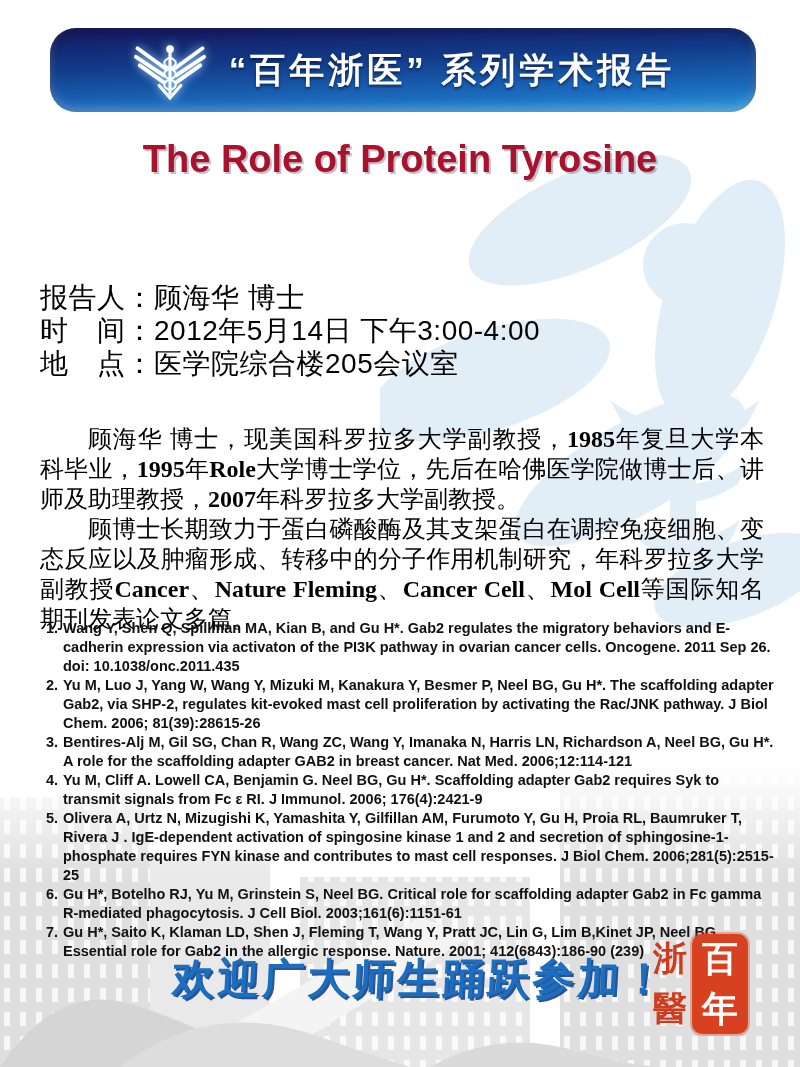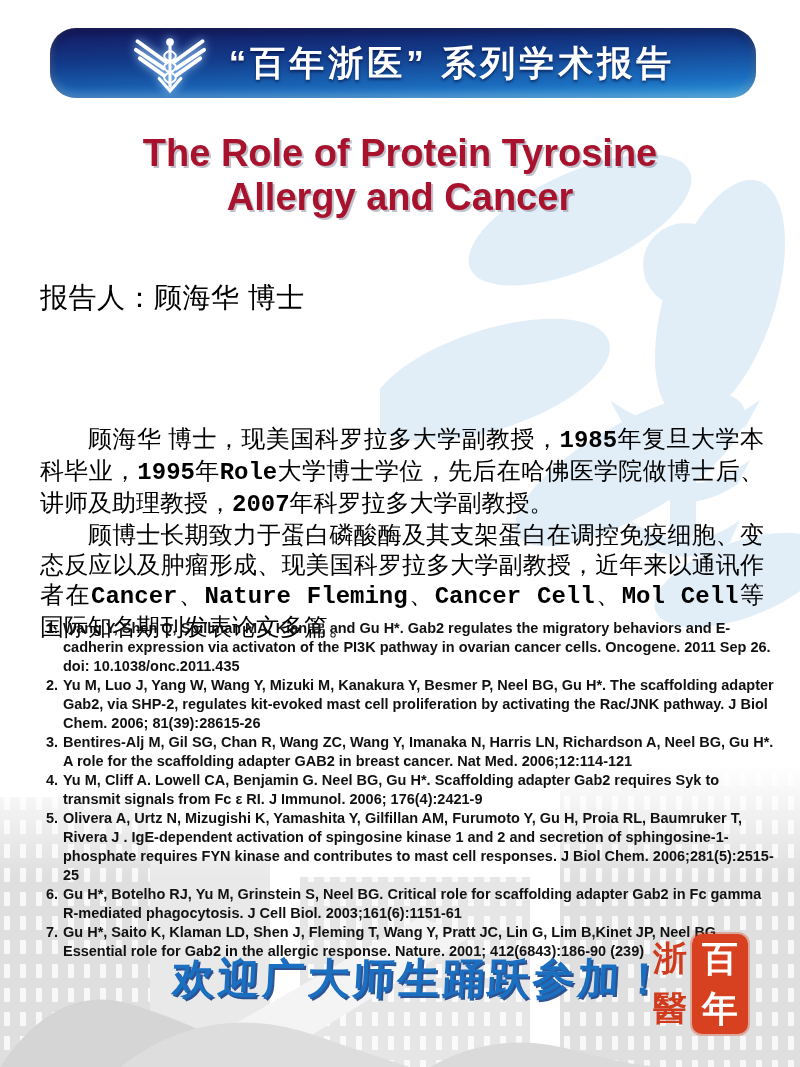--- a/index.html
+++ b/index.html
@@ -5,21 +5,21 @@
   html,body{margin:0;padding:0;background:#ffffff;}
   .poster{
     position:relative;width:800px;height:1067px;background:#ffffff;overflow:hidden;
     font-family:"Liberation Sans",sans-serif;
   }
   
   .watermark{position:absolute;top:150px;right:-10px;width:430px;height:520px;opacity:.65;z-index:0;}
   .photo-strip{position:absolute;left:0;bottom:0;width:800px;height:300px;z-index:0;opacity:.55;}
   
   .banner{
-    position:absolute;left:50px;top:28px;width:706px;height:70px;border-radius:26px;
+    position:absolute;left:50px;top:28px;width:706px;height:84px;border-radius:26px;
     background:linear-gradient(178deg,#15175f 0%,#123a88 38%,#1b6ec0 78%,#2f9ad8 100%);
     display:flex;align-items:center;justify-content:center;gap:20px;z-index:2;
     box-shadow:inset 0 -4px 10px rgba(255,255,255,.25), inset 0 3px 8px rgba(0,0,20,.4);
     text-align:center;
   }
   .banner-logo{width:78px;height:62px;flex:0 0 auto;filter:drop-shadow(0 0 5px rgba(160,210,255,.95));}
   .banner-title{
     color:#ffffff;font-size:35px;font-weight:bold;letter-spacing:4px;white-space:nowrap;
     text-shadow:0 2px 3px rgba(0,0,40,.55);
   }
@@ -34,21 +34,21 @@
     position:absolute;top:281px;left:40px;right:30px;z-index:2;
     color:#000;font-size:28px;font-weight:normal;line-height:33px;letter-spacing:.5px;
   }
   
   .bio{
     position:absolute;top:424px;left:40px;right:36px;z-index:2;
     font-family:"Liberation Serif",serif;font-size:24px;line-height:30px;color:#000;
     text-align:justify;
   }
   .bio p{margin:0;text-indent:2em;}
-  .bio .b{font-weight:bold;font-family:Liberation Mono, monospace;}
+  .bio .b{font-weight:bold;font-family:Liberation Serif, serif;}
   
   .refs{
     position:absolute;top:619px;left:40px;right:26px;z-index:2;
     font-weight:bold;font-size:14.5px;line-height:19px;color:#111;
   }
   .refs ol{margin:0;padding-left:22px;}
   .refs li{margin:0;padding-left:1px;}
   
   .welcome{
     position:absolute;top:951px;left:0;right:0;padding-left:40px;box-sizing:border-box;
@@ -127,32 +127,33 @@
         <path d="M50 18 L50 70" stroke-width="4"></path>
         <path d="M50 24 c10 4 10 10 0 14 c-10 4 -10 10 0 14 c10 4 10 10 0 14" stroke-width="2.6"></path>
         <path d="M50 24 c-10 4 -10 10 0 14 c10 4 10 10 0 14 c-10 4 -10 10 0 14" stroke-width="2.6"></path>
       </g>
       <circle cx="50" cy="13" r="5" fill="#ffffff"></circle>
       <path d="M36 60 L50 76 L64 60" stroke="#ffffff" stroke-width="4" fill="none" stroke-linecap="round"></path>
     </svg>
     <div class="banner-title">“百年浙医” 系列学术报告</div>
   </div>
 
-  <h1 class="title" style="margin:0;">
+  <h1 class="title" style="margin:6px;">
     <div>The Role of Protein Tyrosine</div>
-    <div>Allergy and Cancer</div>
   </h1>
 
   <div class="info">
     <div>报告人：顾海华 博士</div>
+    <div>时　间：2012年5月14日 下午3:00-4:00</div>
+    <div>地　点：医学院综合楼205会议室</div>
   </div>
 
   <div class="bio">
     <p><span>顾海华 博士，现美国科罗拉多大学副教授，</span><span class="b">1985</span><span>年复旦大学本科毕业，</span><span class="b">1995</span><span>年</span><span class="b">Role</span><span>大学博士学位，先后在哈佛医学院做博士后、讲师及助理教授，</span><span class="b">2007</span><span>年科罗拉多大学副教授。</span></p>
-    <p><span>顾博士长期致力于蛋白磷酸酶及其支架蛋白在调控免疫细胞、变态反应以及肿瘤形成、现美国科罗拉多大学副教授，近年来以通讯作者在</span><span class="b">Cancer</span><span>、</span><span class="b">Nature Fleming</span><span>、</span><span class="b">Cancer Cell</span><span>、</span><span class="b">Mol Cell</span><span>等国际知名期刊发表论文多篇。</span></p>
+    <p><span>顾博士长期致力于蛋白磷酸酶及其支架蛋白在调控免疫细胞、变态反应以及肿瘤形成、转移中的分子作用机制研究，年科罗拉多大学副教授</span><span class="b">Cancer</span><span>、</span><span class="b">Nature Fleming</span><span>、</span><span class="b">Cancer Cell</span><span>、</span><span class="b">Mol Cell</span><span>等国际知名期刊发表论文多篇。</span></p>
   </div>
 
   <div class="refs">
     <ol>
       <li>Wang Y, Shen Q, Spillman MA, Kian B, and Gu H*. Gab2 regulates the migratory behaviors and E-cadherin expression via activaton of the PI3K pathway in ovarian cancer cells. Oncogene. 2011 Sep 26. doi: 10.1038/onc.2011.435</li>
       <li>Yu M, Luo J, Yang W, Wang Y, Mizuki M, Kanakura Y, Besmer P, Neel BG, Gu H*. The scaffolding adapter Gab2, via SHP-2, regulates kit-evoked mast cell proliferation by activating the Rac/JNK pathway. J Biol Chem. 2006; 81(39):28615-26</li>
       <li>Bentires-Alj M, Gil SG, Chan R, Wang ZC, Wang Y, Imanaka N, Harris LN, Richardson A, Neel BG, Gu H*. A role for the scaffolding adapter GAB2 in breast cancer. Nat Med. 2006;12:114-121</li>
       <li>Yu M, Cliff A. Lowell CA, Benjamin G. Neel BG, Gu H*. Scaffolding adapter Gab2 requires Syk to transmit signals from Fc ε RI. J Immunol. 2006; 176(4):2421-9</li>
       <li>Olivera A, Urtz N, Mizugishi K, Yamashita Y, Gilfillan AM, Furumoto Y, Gu H, Proia RL, Baumruker T, Rivera J . IgE-dependent activation of spingosine kinase 1 and 2 and secretion of sphingosine-1-phosphate requires FYN kinase and contributes to mast cell responses. J Biol Chem. 2006;281(5):2515-25</li>
       <li>Gu H*, Botelho RJ, Yu M, Grinstein S, Neel BG. Critical role for scaffolding adapter Gab2 in Fc gamma R-mediated phagocytosis. J Cell Biol. 2003;161(6):1151-61</li>

